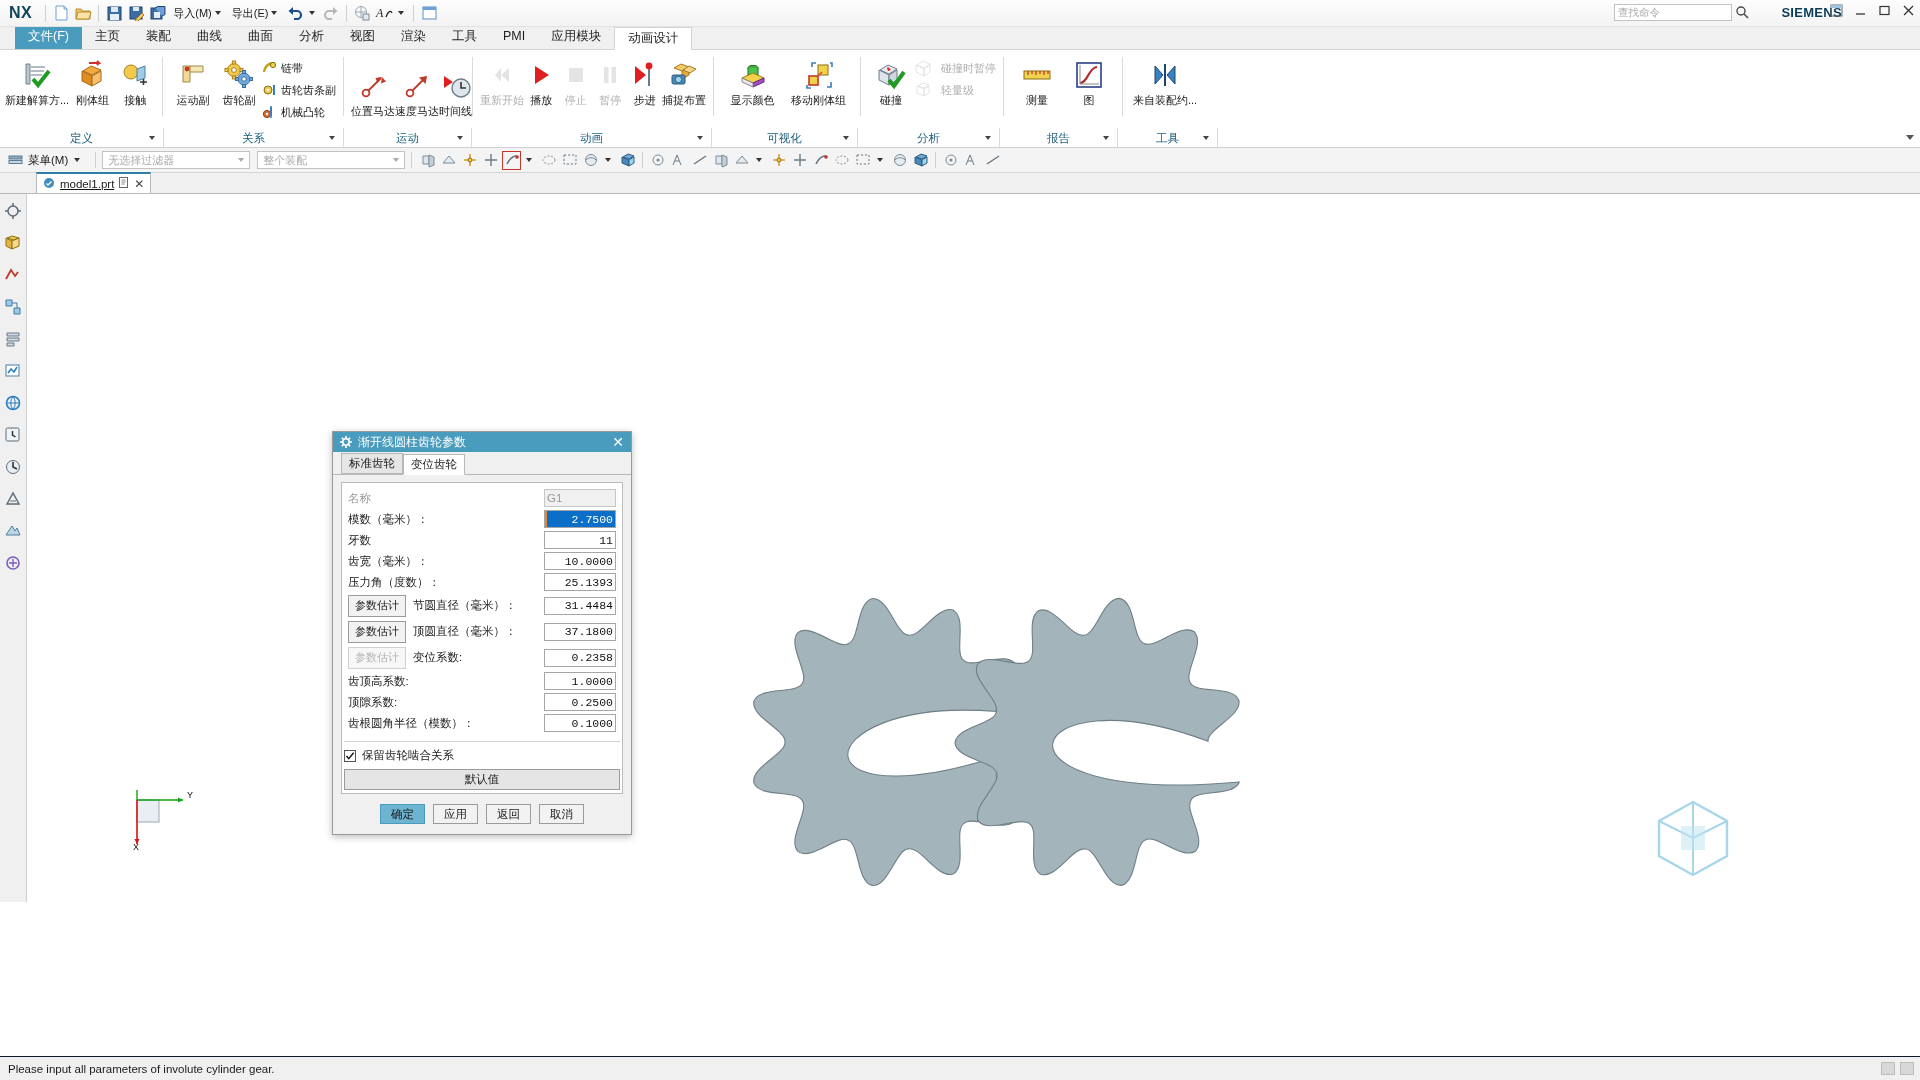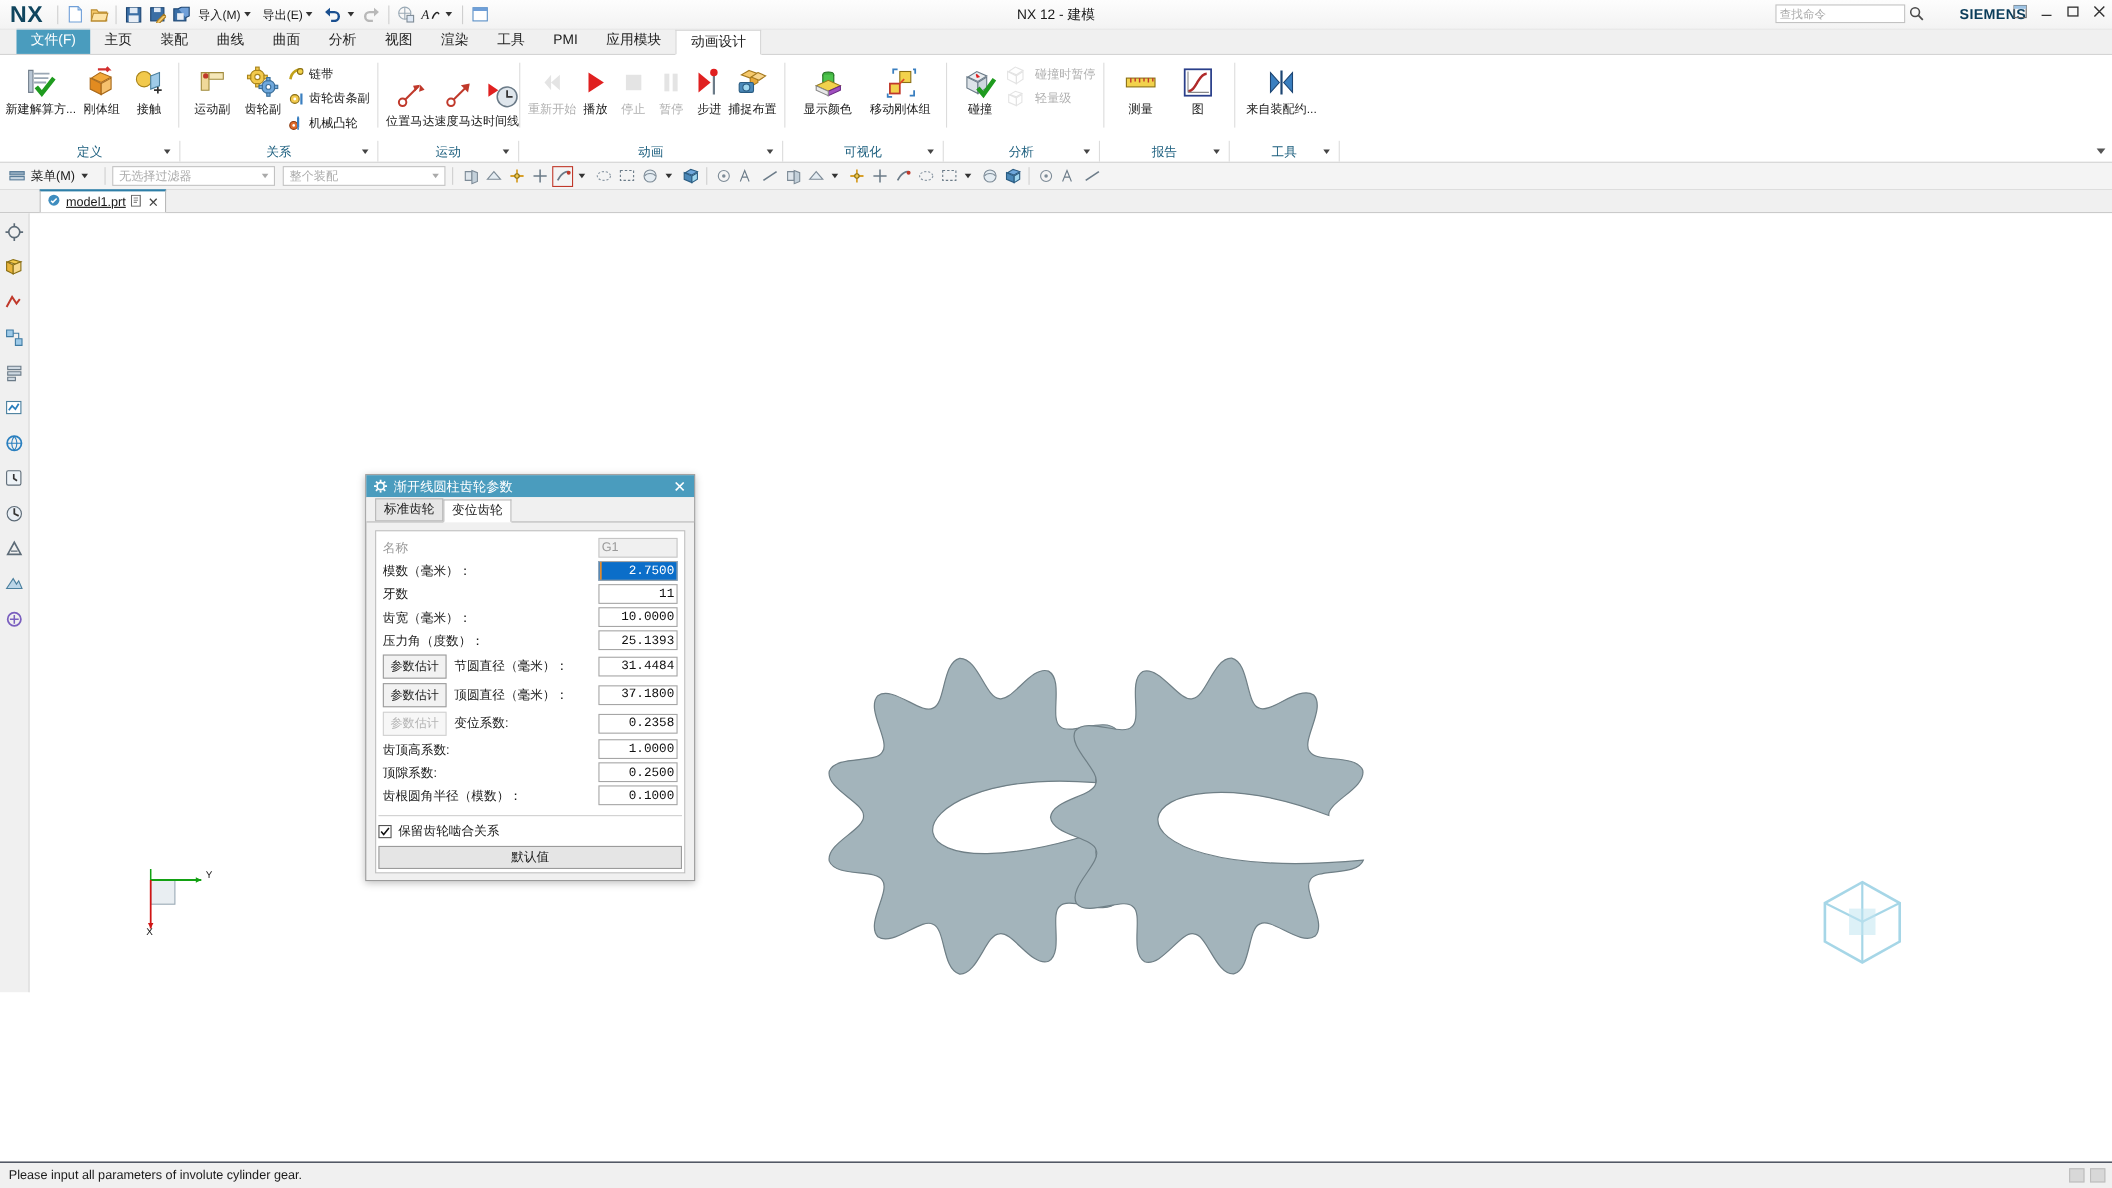--- a/index.html
+++ b/index.html
@@ -14,21 +14,21 @@
   #app { position: relative; width: 1920px; height: 1080px; }
 
   
   .titlebar {
     position: relative; height: 27px; width: 100%;
     background: linear-gradient(#fdfdfd, #f3f3f3);
     border-bottom: 1px solid #e2e2e2;
     display: flex; align-items: center;
   }
   .nx-logo {
-    font-size: 21px; font-weight: bold; color: #10455e;
+    font-size: 16px; font-weight: bold; color: #10455e;
     letter-spacing: .5px; padding: 0 9px 0 9px; line-height: 1;
   }
   .qsep { width: 1px; height: 17px; background: #cfcfcf; margin: 0 4px; }
   .qbtn {
     width: 22px; height: 22px; display: flex; align-items: center;
     justify-content: center; position: relative; cursor: default;
   }
   .qtext {
     font-size: 11px; color: #1a1a1a; padding: 0 2px 0 4px;
     display: flex; align-items: center; height: 22px;
@@ -272,21 +272,20 @@
     </div>
     <span class="caret"></span>
     <div class="qsep"></div>
     <div class="qbtn">
       <svg width="15" height="14" viewBox="0 0 15 14">
           <rect x="1" y="1" width="13" height="12" fill="#fff" stroke="#5a8fc6"></rect>
           <rect x="1" y="1" width="13" height="3" fill="#6f9fd8"></rect>
         </svg>
     </div>
 
-    <div class="win-title">NX 12 - 建模</div>
 
     <div style="position:absolute; right:170px; top:4px; display:flex; align-items:center;">
       <div style="width:118px;height:17px;background:#fff;border:1px solid #c2c2c2;display:flex;align-items:center;padding:0 3px;">
         <span style="font-size:10.5px;color:#aaa;" title="查找命令">查找命令</span>
       </div>
       <div style="width:15px;height:15px;margin-left:3px;">
         <svg width="14" height="14" viewBox="0 0 14 14">
             <circle cx="6" cy="6" r="4" fill="none" stroke="#4a4a4a" stroke-width="1.4"></circle>
             <path d="M9 9l4 4" stroke="#4a4a4a" stroke-width="1.6"></path>
           </svg>
@@ -1052,20 +1051,26 @@
                   <path d="M1.5 5l2.3 2.6L8.6 1.8" stroke="#111" stroke-width="1.4" fill="none"></path>
                 </svg>
             </span>
             <span style="font-size:11.5px;color:#1a1a1a;">保留齿轮啮合关系</span>
           </div>
 
 
           <div class="defbtn">默认值</div>
         </div>
 
+        <div class="dlg-foot" id="dlgfoot">
+            <div class="fbtn primary">确定</div>
+            <div class="fbtn">应用</div>
+            <div class="fbtn">返回</div>
+            <div class="fbtn">取消</div>
+          </div>
       </div>
     </div>
   </div>
 
   <div class="statusbar">
     <span>Please input all parameters of involute cylinder gear.</span>
     <span class="sb-right">
       <span class="sb-sq"></span>
       <span class="sb-sq"></span>
     </span>

